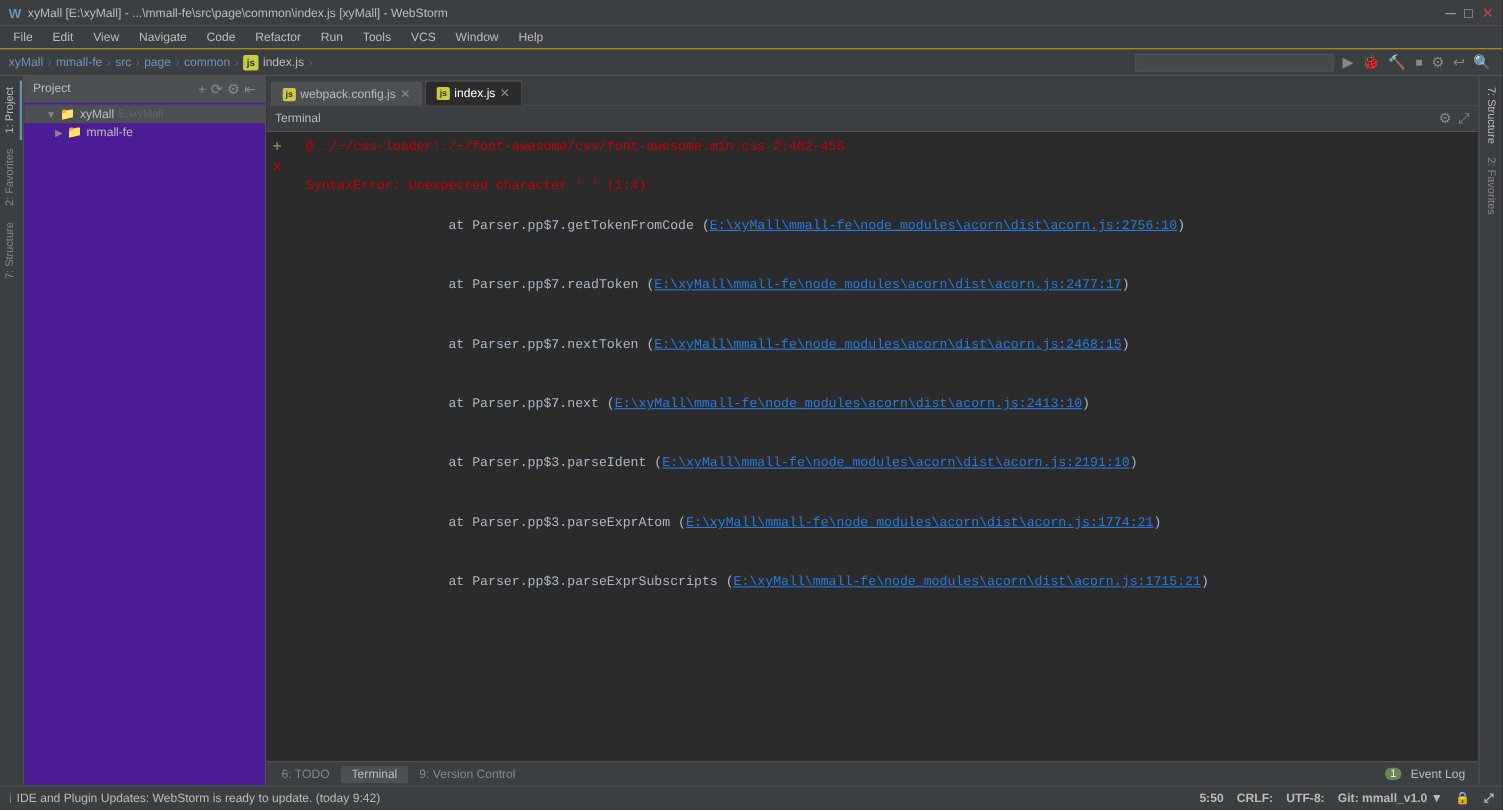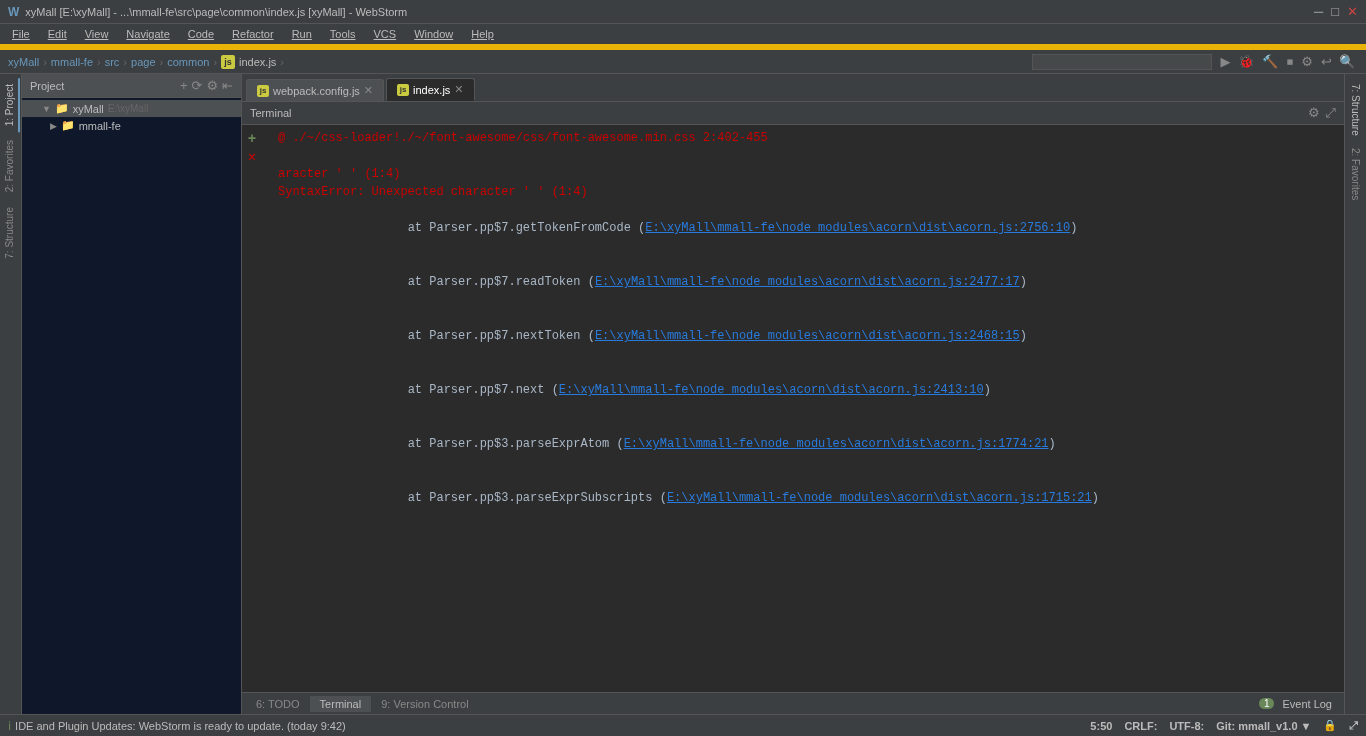--- a/index.html
+++ b/index.html
@@ -37,23 +37,22 @@
 
     
     .menu-bar {
       background: #3c3f41;
       color: #bbb;
       font-size: 11px;
       padding: 2px 4px;
       display: flex;
       align-items: center;
       gap: 2px;
-      border-bottom: 6px solid #eab308;
+      border-bottom: 1px solid #eab308;
       min-height: 20px;
-      text-decoration: underline;
     }
     .menu-item {
       padding: 2px 8px;
       cursor: pointer;
       border-radius: 2px;
     }
 
     
     .nav-bar {
       background: #3c3f41;
@@ -133,21 +132,21 @@
       color: #888;
       font-size: 10px;
       border-left: 2px solid transparent;
       white-space: nowrap;
     }
     .sidebar-tab.active { color: #bbb; border-left: 2px solid #6897bb; }
 
     
     .project-panel {
       width: 220px;
-      background: #0f172a;
+      background: #4c1d95;
       border-right: 1px solid #555;
       display: flex;
       flex-direction: column;
     }
     .panel-header {
       background: #4c5052;
       padding: 4px 8px;
       font-size: 11px;
       color: #bbb;
       display: flex;
@@ -449,34 +448,36 @@
         <div style="position:relative;">
 
           <div style="position:absolute; left:0; top:0; display:flex; flex-direction:column; gap:2px; padding:2px 2px;">
             <span class="side-btn">+</span>
             <span class="side-btn x">✕</span>
           </div>
 
           <div style="padding-left:28px;">
             <div class="term-line term-red">@ ./~/css-loader!./~/font-awesome/css/font-awesome.min.css 2:402-455</div>
             <div class="term-line">&nbsp;</div>
-            <div class="term-line term-red">aracter ' ' (1:4)</div>
             <div class="term-line term-red">SyntaxError: Unexpected character ' ' (1:4)</div>
 
             <div class="term-line term-normal">
               <span>    at Parser.pp$7.getTokenFromCode (</span><span class="term-link">E:\xyMall\mmall-fe\node_modules\acorn\dist\acorn.js:2756:10</span><span>)</span>
             </div>
             <div class="term-line term-normal">
               <span>    at Parser.pp$7.readToken (</span><span class="term-link">E:\xyMall\mmall-fe\node_modules\acorn\dist\acorn.js:2477:17</span><span>)</span>
             </div>
             <div class="term-line term-normal">
               <span>    at Parser.pp$7.nextToken (</span><span class="term-link">E:\xyMall\mmall-fe\node_modules\acorn\dist\acorn.js:2468:15</span><span>)</span>
             </div>
             <div class="term-line term-normal">
               <span>    at Parser.pp$7.next (</span><span class="term-link">E:\xyMall\mmall-fe\node_modules\acorn\dist\acorn.js:2413:10</span><span>)</span>
+            </div>
+            <div class="term-line term-normal">
+              <span>    at Parser.pp$3.parseIdent (</span><span class="term-link">E:\xyMall\mmall-fe\node_modules\acorn\dist\acorn.js:2191:10</span><span>)</span>
             </div>
             <div class="term-line term-normal">
               <span>    at Parser.pp$3.parseExprAtom (</span><span class="term-link">E:\xyMall\mmall-fe\node_modules\acorn\dist\acorn.js:1774:21</span><span>)</span>
             </div>
             <div class="term-line term-normal">
               <span>    at Parser.pp$3.parseExprSubscripts (</span><span class="term-link">E:\xyMall\mmall-fe\node_modules\acorn\dist\acorn.js:1715:21</span><span>)</span>
             </div>
             <div class="term-line term-normal">
               
             </div>

